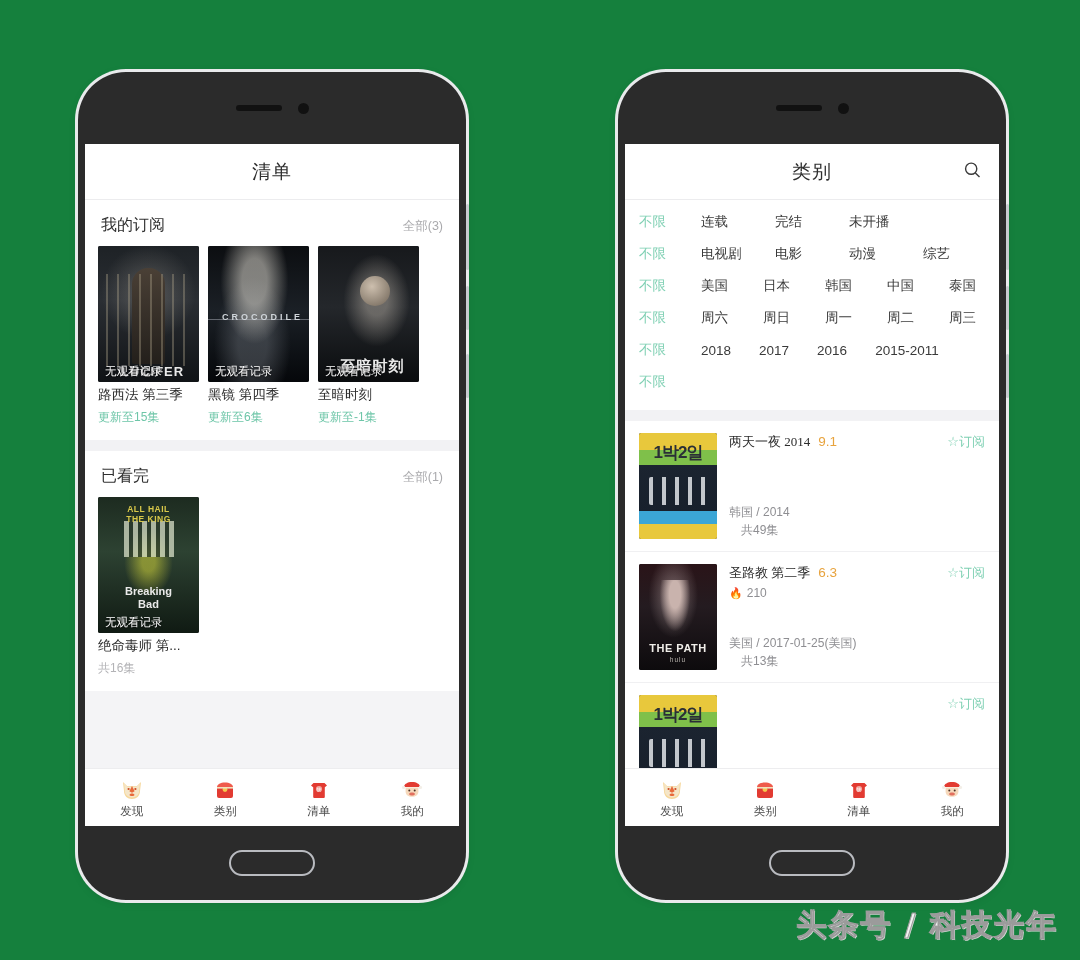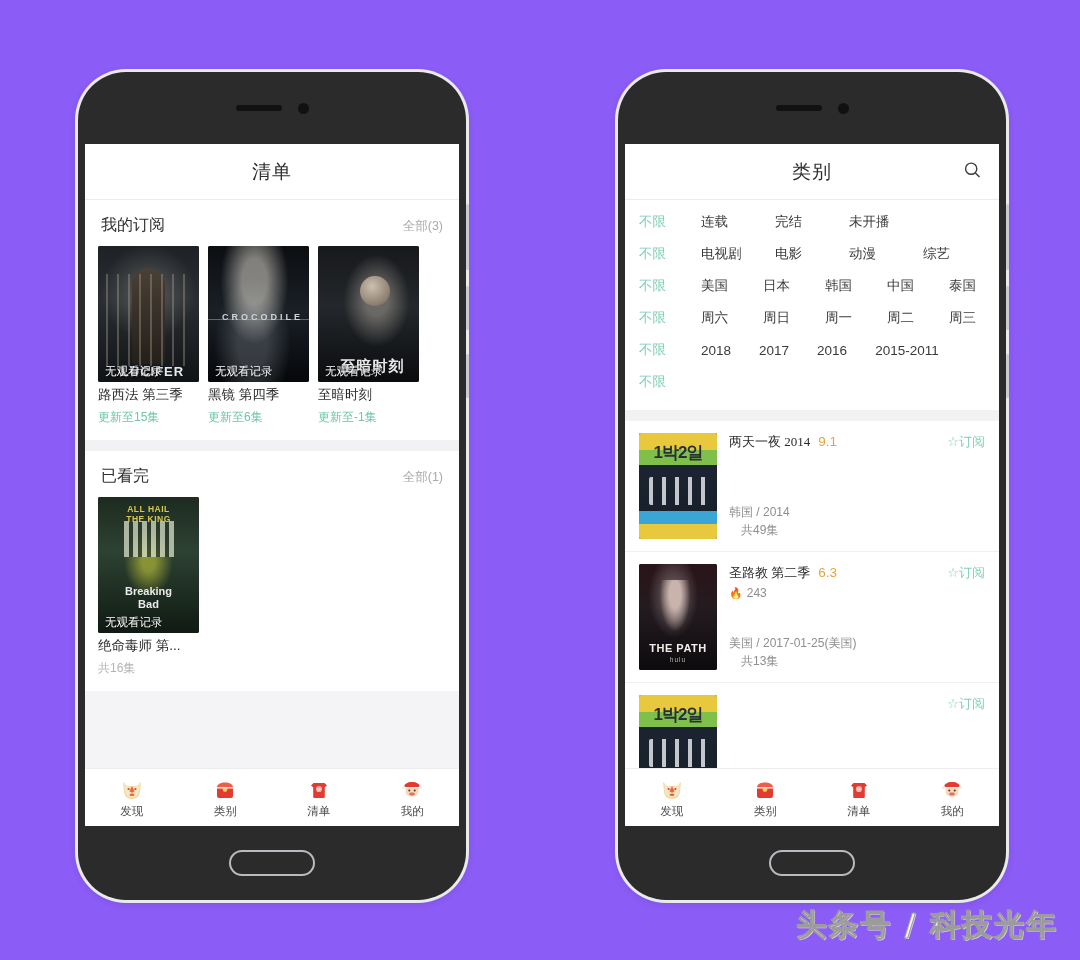--- a/index.html
+++ b/index.html
@@ -2,21 +2,21 @@
 <html><head>
 <meta charset="utf-8">
 <style>
   * { box-sizing: border-box; margin: 0; padding: 0; }
   html, body {
     width: 1080px; height: 960px;
     background: #ffffff;
     font-family: "Liberation Sans", "DejaVu Sans", sans-serif;
     overflow: hidden;
   }
-  .stage { position: relative; width: 1080px; height: 960px; background: #8b5cf6; }
+  .stage { position: relative; width: 1080px; height: 960px; background: #15803d; }
 
   
   .phone {
     position: absolute;
     width: 388px; height: 828px;
     border-radius: 48px;
     background: #2b2b2b;
     box-shadow: 0 0 0 3px #e9eaec, 0 2px 10px rgba(0,0,0,.15);
     padding: 0;
   }
@@ -497,21 +497,21 @@
               <div class="path-brand">THE PATH</div>
               <div class="path-sub">hulu</div>
             </div>
             <div class="lbody">
               <div class="ltitle-row">
                 <span class="ltitle">圣路教 第二季</span>
                 <span class="lscore">6.3</span>
               </div>
               <div class="lhot">
                 <span class="flame">🔥</span>
-                <span>243</span>
+                <span>210</span>
               </div>
               <div class="lmeta">美国 / 2017-01-25(美国)</div>
               <div class="lmeta2">共13集</div>
               <span class="lsub">☆订阅</span>
             </div>
           </div>
 
           <div class="litem">
             <div class="lposter">
               <div class="art art-2days"></div>

